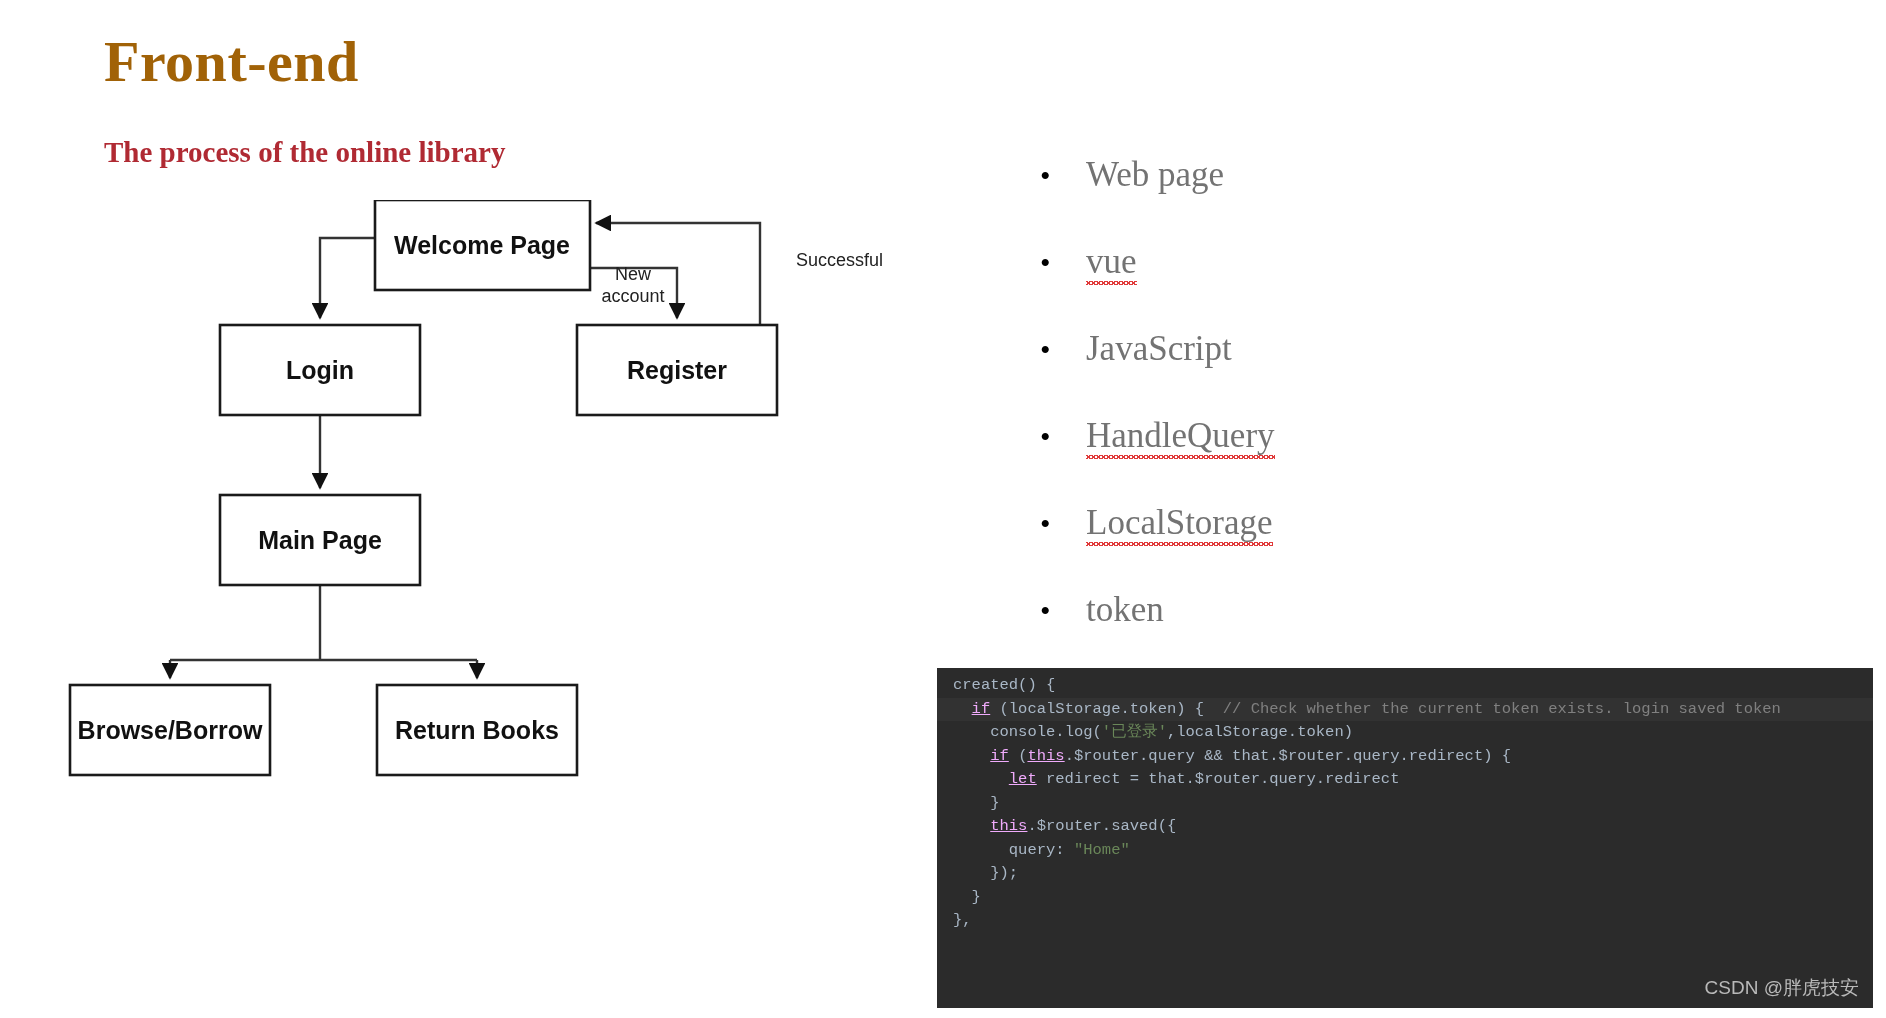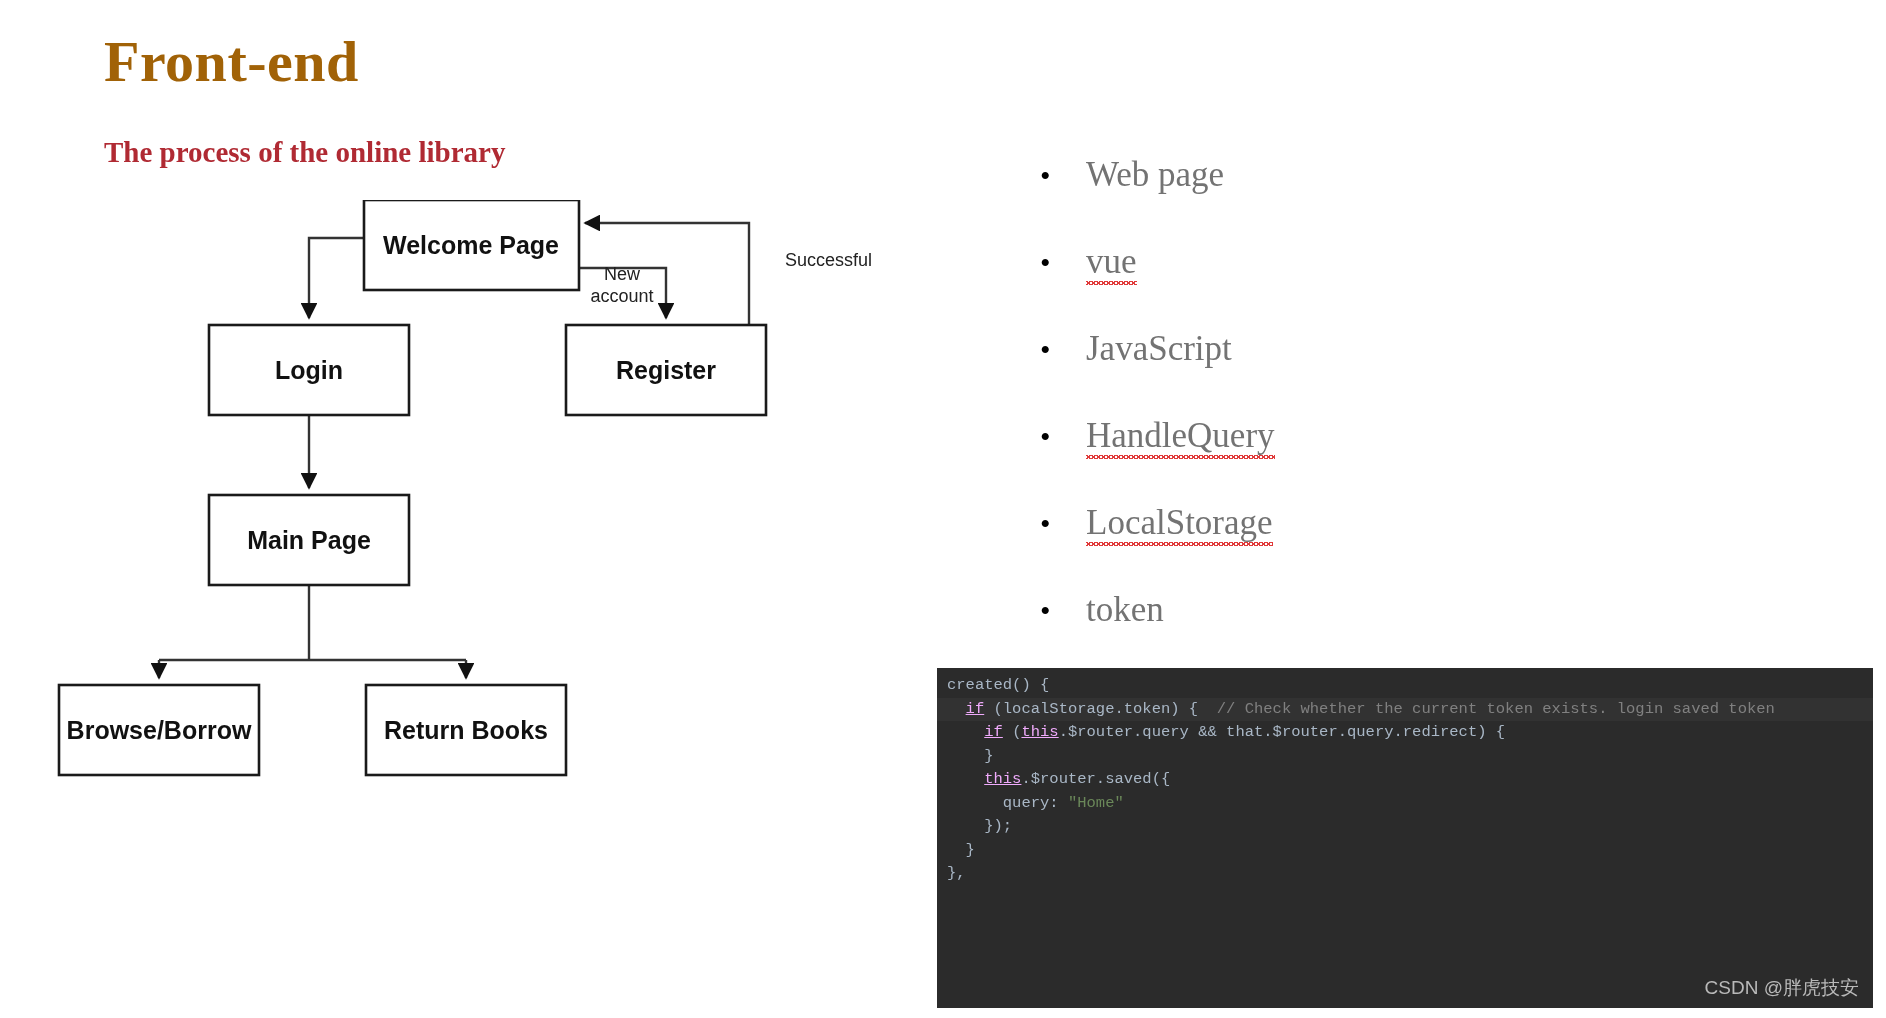--- a/index.html
+++ b/index.html
@@ -34,21 +34,21 @@
     font-family: "Liberation Serif", serif;
     font-weight: bold;
     font-size: 29px;
     color: #b02a33;
     white-space: nowrap;
   }
 
   
   #flowchart {
     position: absolute;
-    left: 49px;
+    left: 60px;
     top: 200px;
     width: 900px;
     height: 740px;
   }
   #flowchart svg { display: block; }
   .fc-label {
     font-family: "Liberation Sans", sans-serif;
     font-weight: bold;
     font-size: 25px;
     fill: #111111;
@@ -112,21 +112,21 @@
     overflow: hidden;
     font-family: "Liberation Mono", monospace;
     font-size: 15.5px;
     line-height: 23.5px;
     color: #a9b7c6;
     padding-top: 6px;
     box-sizing: border-box;
   }
   .code-line {
     white-space: pre;
-    padding-left: 10px;
+    padding-left: 16px;
     height: 23.5px;
   }
   .code-line.highlight { background: #323232; }
   .tok-kw   { color: #f0abfc; text-decoration: underline; }
   .tok-str  { color: #6a8759; }
   .tok-com  { color: #808080; }
   .tok-pun  { color: #a9b7c6; }
 
   #watermark {
     position: absolute;
@@ -234,21 +234,23 @@
   <div class="bullet-row">
     <span class="bullet-dot">•</span>
     <span class="bullet-text">token</span>
   </div>
 </div>
 
 <div id="code-block">
   <div id="code-lines">
       <div class="code-line"><span></span><span class="tok-pun">created() {</span></div>
       <div class="code-line highlight"><span>  </span><span class="tok-kw">if</span><span class="tok-pun"> (localStorage.token) {  </span><span class="tok-com">// Check whether the current token exists. login saved token</span></div>
+      <div class="code-line"><span>    </span><span class="tok-pun">console.log(</span><span class="tok-str">'已登录'</span><span class="tok-pun">,localStorage.token)</span></div>
       <div class="code-line"><span>    </span><span class="tok-kw">if</span><span class="tok-pun"> (</span><span class="tok-kw">this</span><span class="tok-pun">.$router.query &amp;&amp; that.$router.query.redirect) {</span></div>
+      <div class="code-line"><span>      </span><span class="tok-kw">let</span><span class="tok-pun"> redirect = that.$router.query.redirect</span></div>
       <div class="code-line"><span>    </span><span class="tok-pun">}</span></div>
       <div class="code-line"><span>    </span><span class="tok-kw">this</span><span class="tok-pun">.$router.saved({</span></div>
       <div class="code-line"><span>      </span><span class="tok-pun">query: </span><span class="tok-str">"Home"</span></div>
       <div class="code-line"><span>    </span><span class="tok-pun">});</span></div>
       <div class="code-line"><span>  </span><span class="tok-pun">}</span></div>
       <div class="code-line"><span></span><span class="tok-pun">},</span></div>
     </div>
   <div id="watermark">CSDN @胖虎技安</div>
 </div>
 

